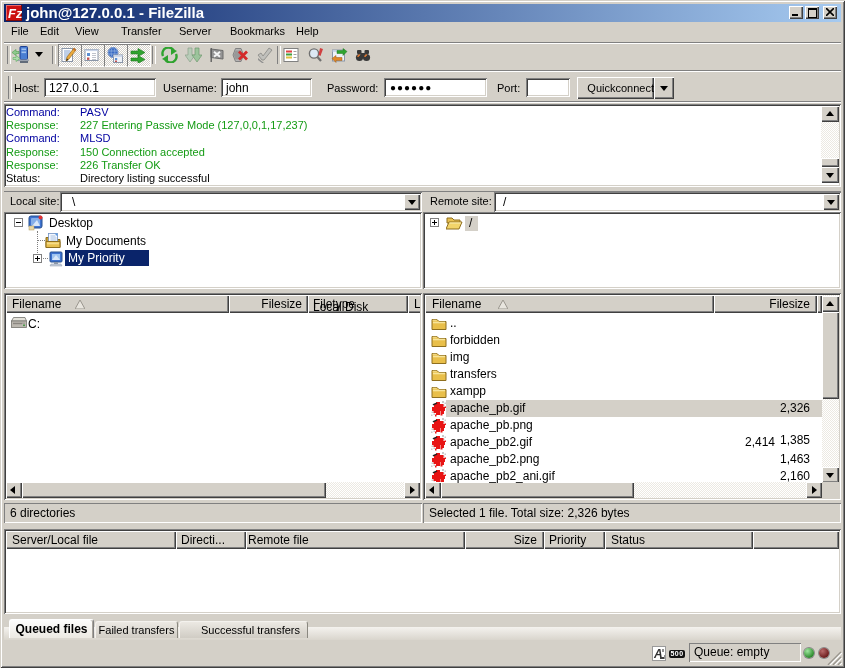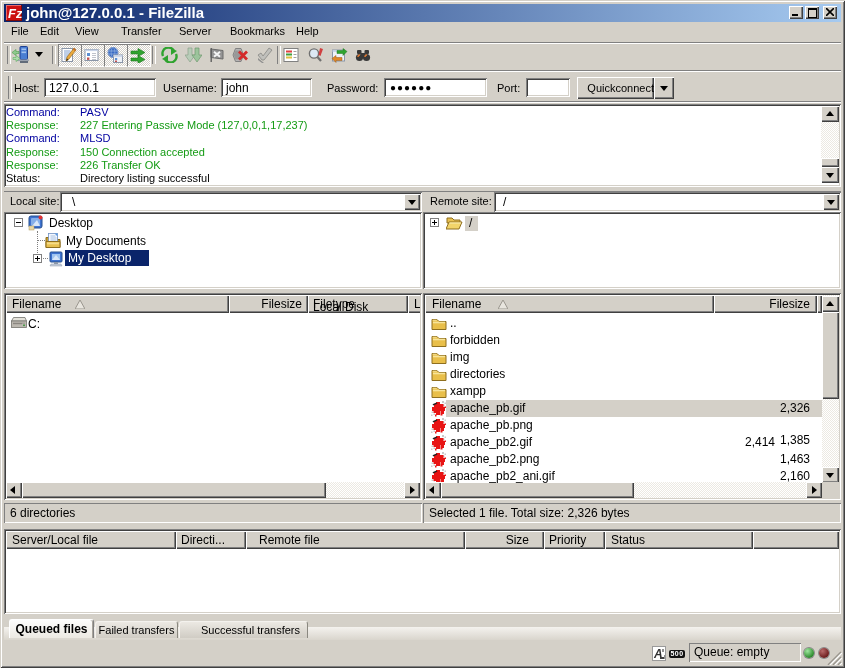--- a/index.html
+++ b/index.html
@@ -261,21 +261,21 @@
   </div>
 <div class="abs" style="left:43px;top:258px;width:5px;height:1px;border-top:1px dotted #808080"></div>
 <div class="abs" style="left:48px;top:251px"><svg width="16" height="16">
 <rect x="2" y="1" width="12" height="10" rx="1" fill="#3f73d0" stroke="#27508f"></rect>
 <rect x="4" y="3" width="8" height="6" fill="#9fc4f0"></rect>
 <path d="M4,9 L8,4 L12,9 Z" fill="#d8e6f8"></path>
 <rect x="6" y="11" width="4" height="2" fill="#8a96a8"></rect>
 <path d="M3,13 L13,13 L14,15 L2,15 Z" fill="#c8d0dc" stroke="#8a96a8" stroke-width="0.5"></path>
     </svg></div>
 <div class="abs" style="left:65px;top:250px;width:84px;height:16px;background:#0a246a"></div>
-<div class="lbl" style="left:68px;top:250px;height:16px;line-height:16px;color:#fff;z-index:2">My Desktop</div>
+<div class="lbl" style="left:68px;top:250px;height:16px;line-height:16px;color:#fff;z-index:2">My Priority</div>
 <div class="well" style="left:423px;top:212px;width:418px;height:77px"></div>
 <div class="abs" style="left:430px;top:218px;width:9px;height:9px;border:1px solid #808080;background:#fff;box-sizing:border-box">
     <div class="abs" style="left:1px;top:3px;width:5px;height:1px;background:#000"></div>
     <div class="abs" style="left:3px;top:1px;width:1px;height:5px;background:#000"></div>
   </div>
 <div class="abs" style="left:446px;top:215px"><svg width="17" height="16">
 <path d="M1,3 L6,3 L8,5 L14,5 L14,8 L1,8 Z" fill="#e8c050" stroke="#8f6f1f"></path>
 <path d="M3,7 L16,7 L13,14 L0,14 Z" fill="#f2d46a" stroke="#8f6f1f"></path>
 <path d="M3.5,8 L15,8" stroke="#f9e9a8" stroke-width="1.2"></path>
     </svg></div>
@@ -331,21 +331,21 @@
         <path d="M1,1.5 L6,1.5 L8,3.5 L15,3.5 L15,11.5 L1,11.5 Z" fill="#e9bf4a" stroke="#8f6f1f"></path>
         <path d="M2,4.5 L14,4.5" stroke="#f7e49a" stroke-width="1.6"></path>
         <path d="M1.7,2.2 L5.7,2.2" stroke="#f7e49a" stroke-width="1"></path>
       </svg></div>
 <div class="row" style="left:25px;top:36px;z-index:2">img</div>
 <div class="abs" style="left:6px;top:56px"><svg width="16" height="13">
         <path d="M1,1.5 L6,1.5 L8,3.5 L15,3.5 L15,11.5 L1,11.5 Z" fill="#e9bf4a" stroke="#8f6f1f"></path>
         <path d="M2,4.5 L14,4.5" stroke="#f7e49a" stroke-width="1.6"></path>
         <path d="M1.7,2.2 L5.7,2.2" stroke="#f7e49a" stroke-width="1"></path>
       </svg></div>
-<div class="row" style="left:25px;top:53px;z-index:2">directories</div>
+<div class="row" style="left:25px;top:53px;z-index:2">transfers</div>
 <div class="abs" style="left:6px;top:73px"><svg width="16" height="13">
         <path d="M1,1.5 L6,1.5 L8,3.5 L15,3.5 L15,11.5 L1,11.5 Z" fill="#e9bf4a" stroke="#8f6f1f"></path>
         <path d="M2,4.5 L14,4.5" stroke="#f7e49a" stroke-width="1.6"></path>
         <path d="M1.7,2.2 L5.7,2.2" stroke="#f7e49a" stroke-width="1"></path>
       </svg></div>
 <div class="row" style="left:25px;top:70px;z-index:2">xampp</div>
 <div class="abs" style="left:21px;top:87px;width:376px;height:17px;background:#d4d0c8"></div>
 <div class="abs" style="left:6px;top:88px"><svg width="16" height="16">
         <g fill="#c9c9c9">
           <rect x="11" y="0" width="2" height="2"></rect>
@@ -483,22 +483,22 @@
 <div class="btn" style="left:806px;top:482px;width:16px;height:16px">
     <div class="tri-r" style="left:6px;top:4px"></div>
   </div>
 <div class="abs" style="left:822px;top:482px;width:17px;height:16px;background:#d4d0c8"></div>
 <div class="abs sunk1" style="left:4px;top:503px;width:418px;height:20px;line-height:20px;font-size:12px"><span style="margin-left:6px">6 directories</span></div>
 <div class="abs sunk1" style="left:423px;top:503px;width:418px;height:20px;line-height:20px;font-size:12px"><span style="margin-left:6px">Selected 1 file. Total size: 2,326 bytes</span></div>
 
 <div class="well" style="left:4px;top:529px;width:837px;height:85px"></div>
 <div class="hcell" style="left:6px;top:531px;width:170px"><span style="margin-left:6px">Server/Local file</span></div>
 <div class="hcell" style="left:176px;top:531px;width:70px"><span style="margin-left:5px">Directi...</span></div>
-<div class="hcell" style="left:246px;top:531px;width:219px"><span style="margin-left:13px">Remote file</span></div>
-<div class="hcell" style="left:465px;top:531px;width:79px;text-align:right"><span style="margin-right:15px">Size</span></div>
+<div class="hcell" style="left:246px;top:531px;width:219px"><span style="margin-left:2px">Remote file</span></div>
+<div class="hcell" style="left:465px;top:531px;width:79px;text-align:right"><span style="margin-right:7px">Size</span></div>
 <div class="hcell" style="left:544px;top:531px;width:61px"><span style="margin-left:5px">Priority</span></div>
 <div class="hcell" style="left:605px;top:531px;width:148px"><span style="margin-left:6px">Status</span></div>
 <div class="hcell" style="left:753px;top:531px;width:86px"></div>
 
 <div class="abs" style="left:4px;top:627px;width:837px;height:13px;background:linear-gradient(#f4f2ee,#d9d5cd)"></div>
 <div class="abs" style="left:9px;top:619px;width:85px;height:19px;background:linear-gradient(#fdfdfc,#ece9e2);
  border:1px solid #808080;border-bottom:none;border-top-color:#fff;border-left-color:#fff;border-radius:3px 3px 0 0;
  box-shadow:inset -1px 0 0 #a8a49c;box-sizing:border-box;text-align:center;line-height:18px;font-weight:bold;font-size:12px">Queued files</div>
 <div class="abs" style="left:95px;top:621px;width:83px;height:17px;background:linear-gradient(#ece9e3,#d0ccc4);
  border:1px solid #8a8880;border-bottom:none;border-top-color:#f4f2ee;border-left-color:#f4f2ee;border-radius:3px 3px 0 0;

